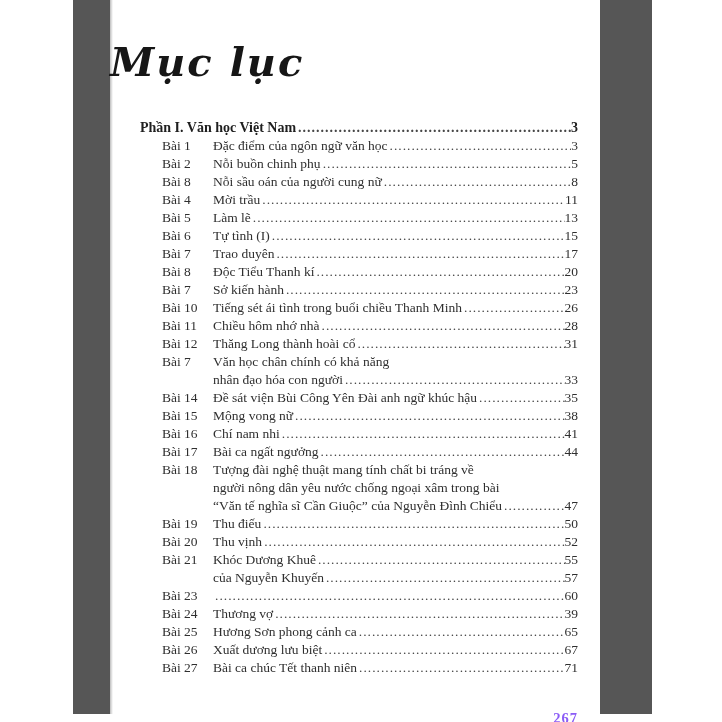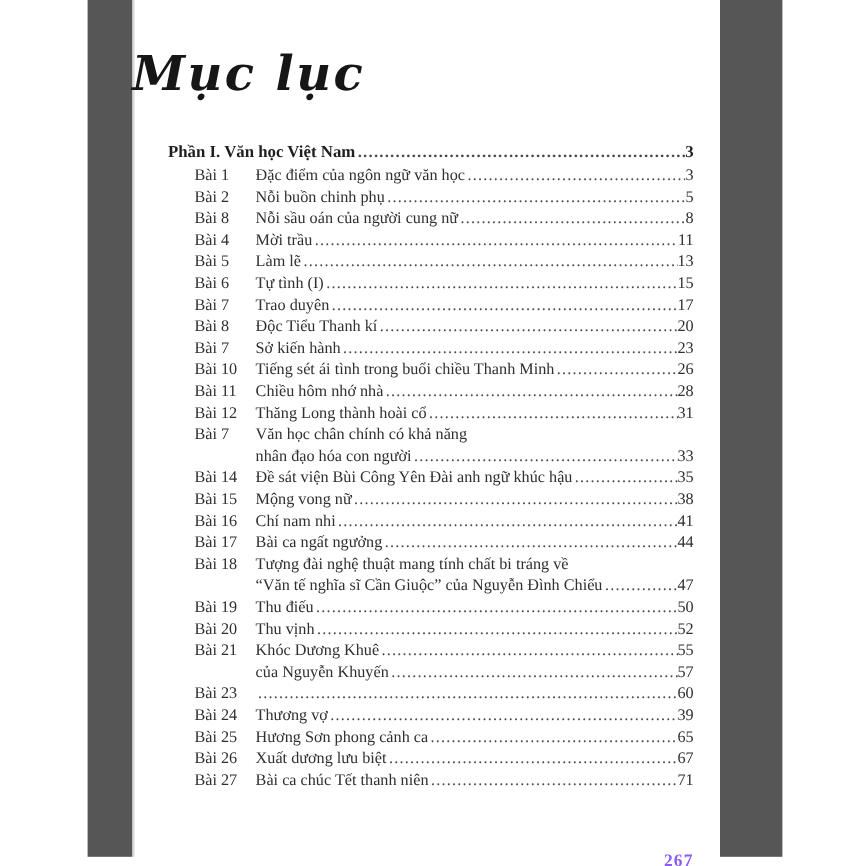--- a/index.html
+++ b/index.html
@@ -208,20 +208,24 @@
         <span class="entry-title">Bài ca ngất ngưởng</span>
         <span class="leader">....................................................................................................................................................................................................................................................................</span>
         <span class="pageno">44</span>
       </div>
       <div class="row">
         <span class="lesson-label">Bài 18</span>
         <span class="entry-title">Tượng đài nghệ thuật mang tính chất bi tráng về</span>
       </div>
       <div class="row">
         <span class="lesson-label"></span>
+        <span class="entry-title">người nông dân yêu nước chống ngoại xâm trong bài</span>
+      </div>
+      <div class="row">
+        <span class="lesson-label"></span>
         <span class="entry-title">“Văn tế nghĩa sĩ Cần Giuộc” của Nguyễn Đình Chiểu</span>
         <span class="leader">....................................................................................................................................................................................................................................................................</span>
         <span class="pageno">47</span>
       </div>
       <div class="row">
         <span class="lesson-label">Bài 19</span>
         <span class="entry-title">Thu điếu</span>
         <span class="leader">....................................................................................................................................................................................................................................................................</span>
         <span class="pageno">50</span>
       </div>

